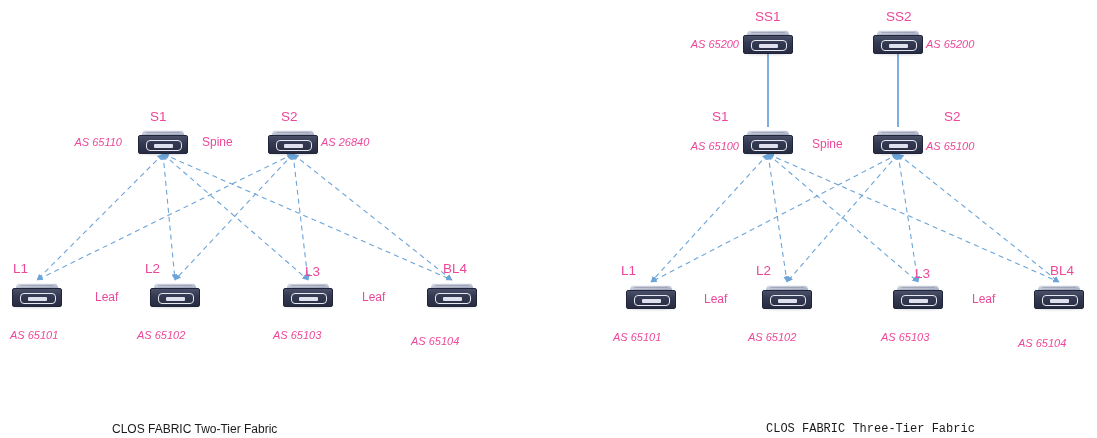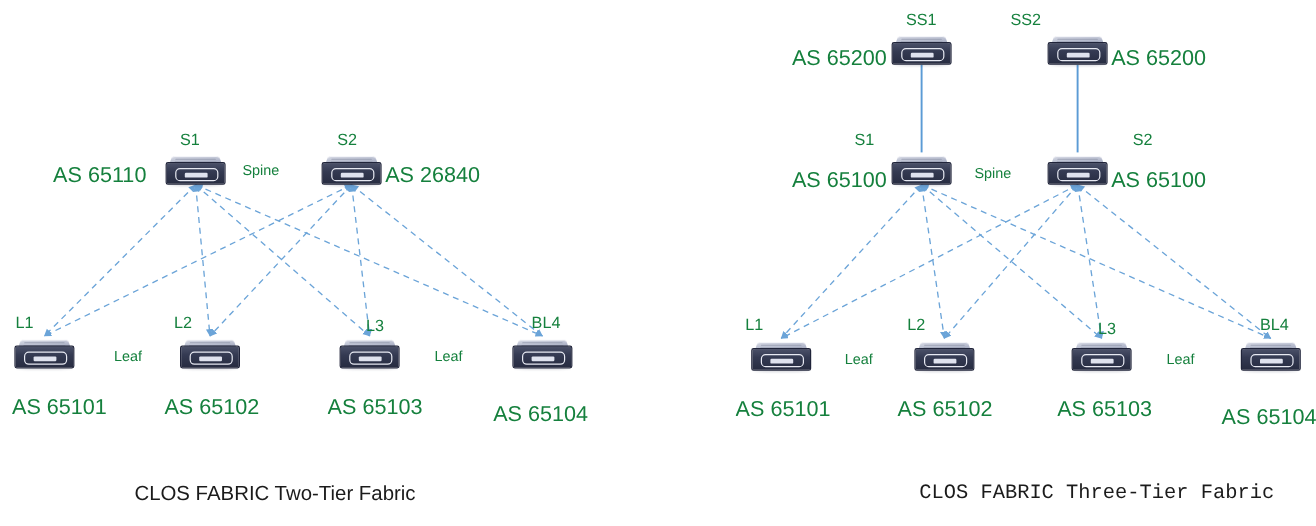--- a/index.html
+++ b/index.html
@@ -88,36 +88,38 @@
     border-radius: 50%;
     filter: blur(1px);
   }
 
   
   .lbl {
     position: absolute;
     white-space: nowrap;
     font-size: 12.5px;
     line-height: 1;
-    color: #15803d;
+    color: #ec4899;
   }
   .lbl.name {
     font-size: 13.5px;
   }
   .lbl.as {
-    font-size: 18px;
+    font-size: 11px;
+    font-style: italic;
   }
   .lbl.tier {
     font-size: 12px;
   }
   .caption {
     position: absolute;
     white-space: nowrap;
-    font-size: 17px;
+    font-size: 12px;
     color: #1b1b1b;
+    margin-top: 20px;
   }
 </style>
 </head>
 <body>
 
 <div class="canvas">
   <svg class="links" id="links-svg" viewBox="0 0 1097 438" xmlns="http://www.w3.org/2000/svg">
     <defs>
       <marker id="arrow-end" markerWidth="7" markerHeight="7" refX="5.2" refY="2.6" orient="auto" markerUnits="strokeWidth">
         <path d="M0,0 L5.6,2.6 L0,5.2 z" fill="#6ba4d8"></path>
@@ -215,21 +217,21 @@
       </div>
       <div class="lbl name" style="top: 10px; left: 755px;">SS1</div>
       <div class="lbl as" style="top: 39px; left: auto; right: 358px;">AS 65200</div>
       <div class="device" style="left: 873px; top: 28px;">
         <div class="dev-shadow"></div>
         <div class="dev-top"></div>
         <div class="dev-body">
           <div class="dev-face"></div>
         </div>
       </div>
-      <div class="lbl name" style="top: 10px; left: 842px;">SS2</div>
+      <div class="lbl name" style="top: 10px; left: 886px;">SS2</div>
       <div class="lbl as" style="top: 39px; left: 926px;">AS 65200</div>
       <div class="device" style="left: 743px; top: 128px;">
         <div class="dev-shadow"></div>
         <div class="dev-top"></div>
         <div class="dev-body">
           <div class="dev-face"></div>
         </div>
       </div>
       <div class="lbl name" style="top: 110px; left: 712px;">S1</div>
       <div class="lbl as" style="top: 141px; left: auto; right: 358px;">AS 65100</div>

